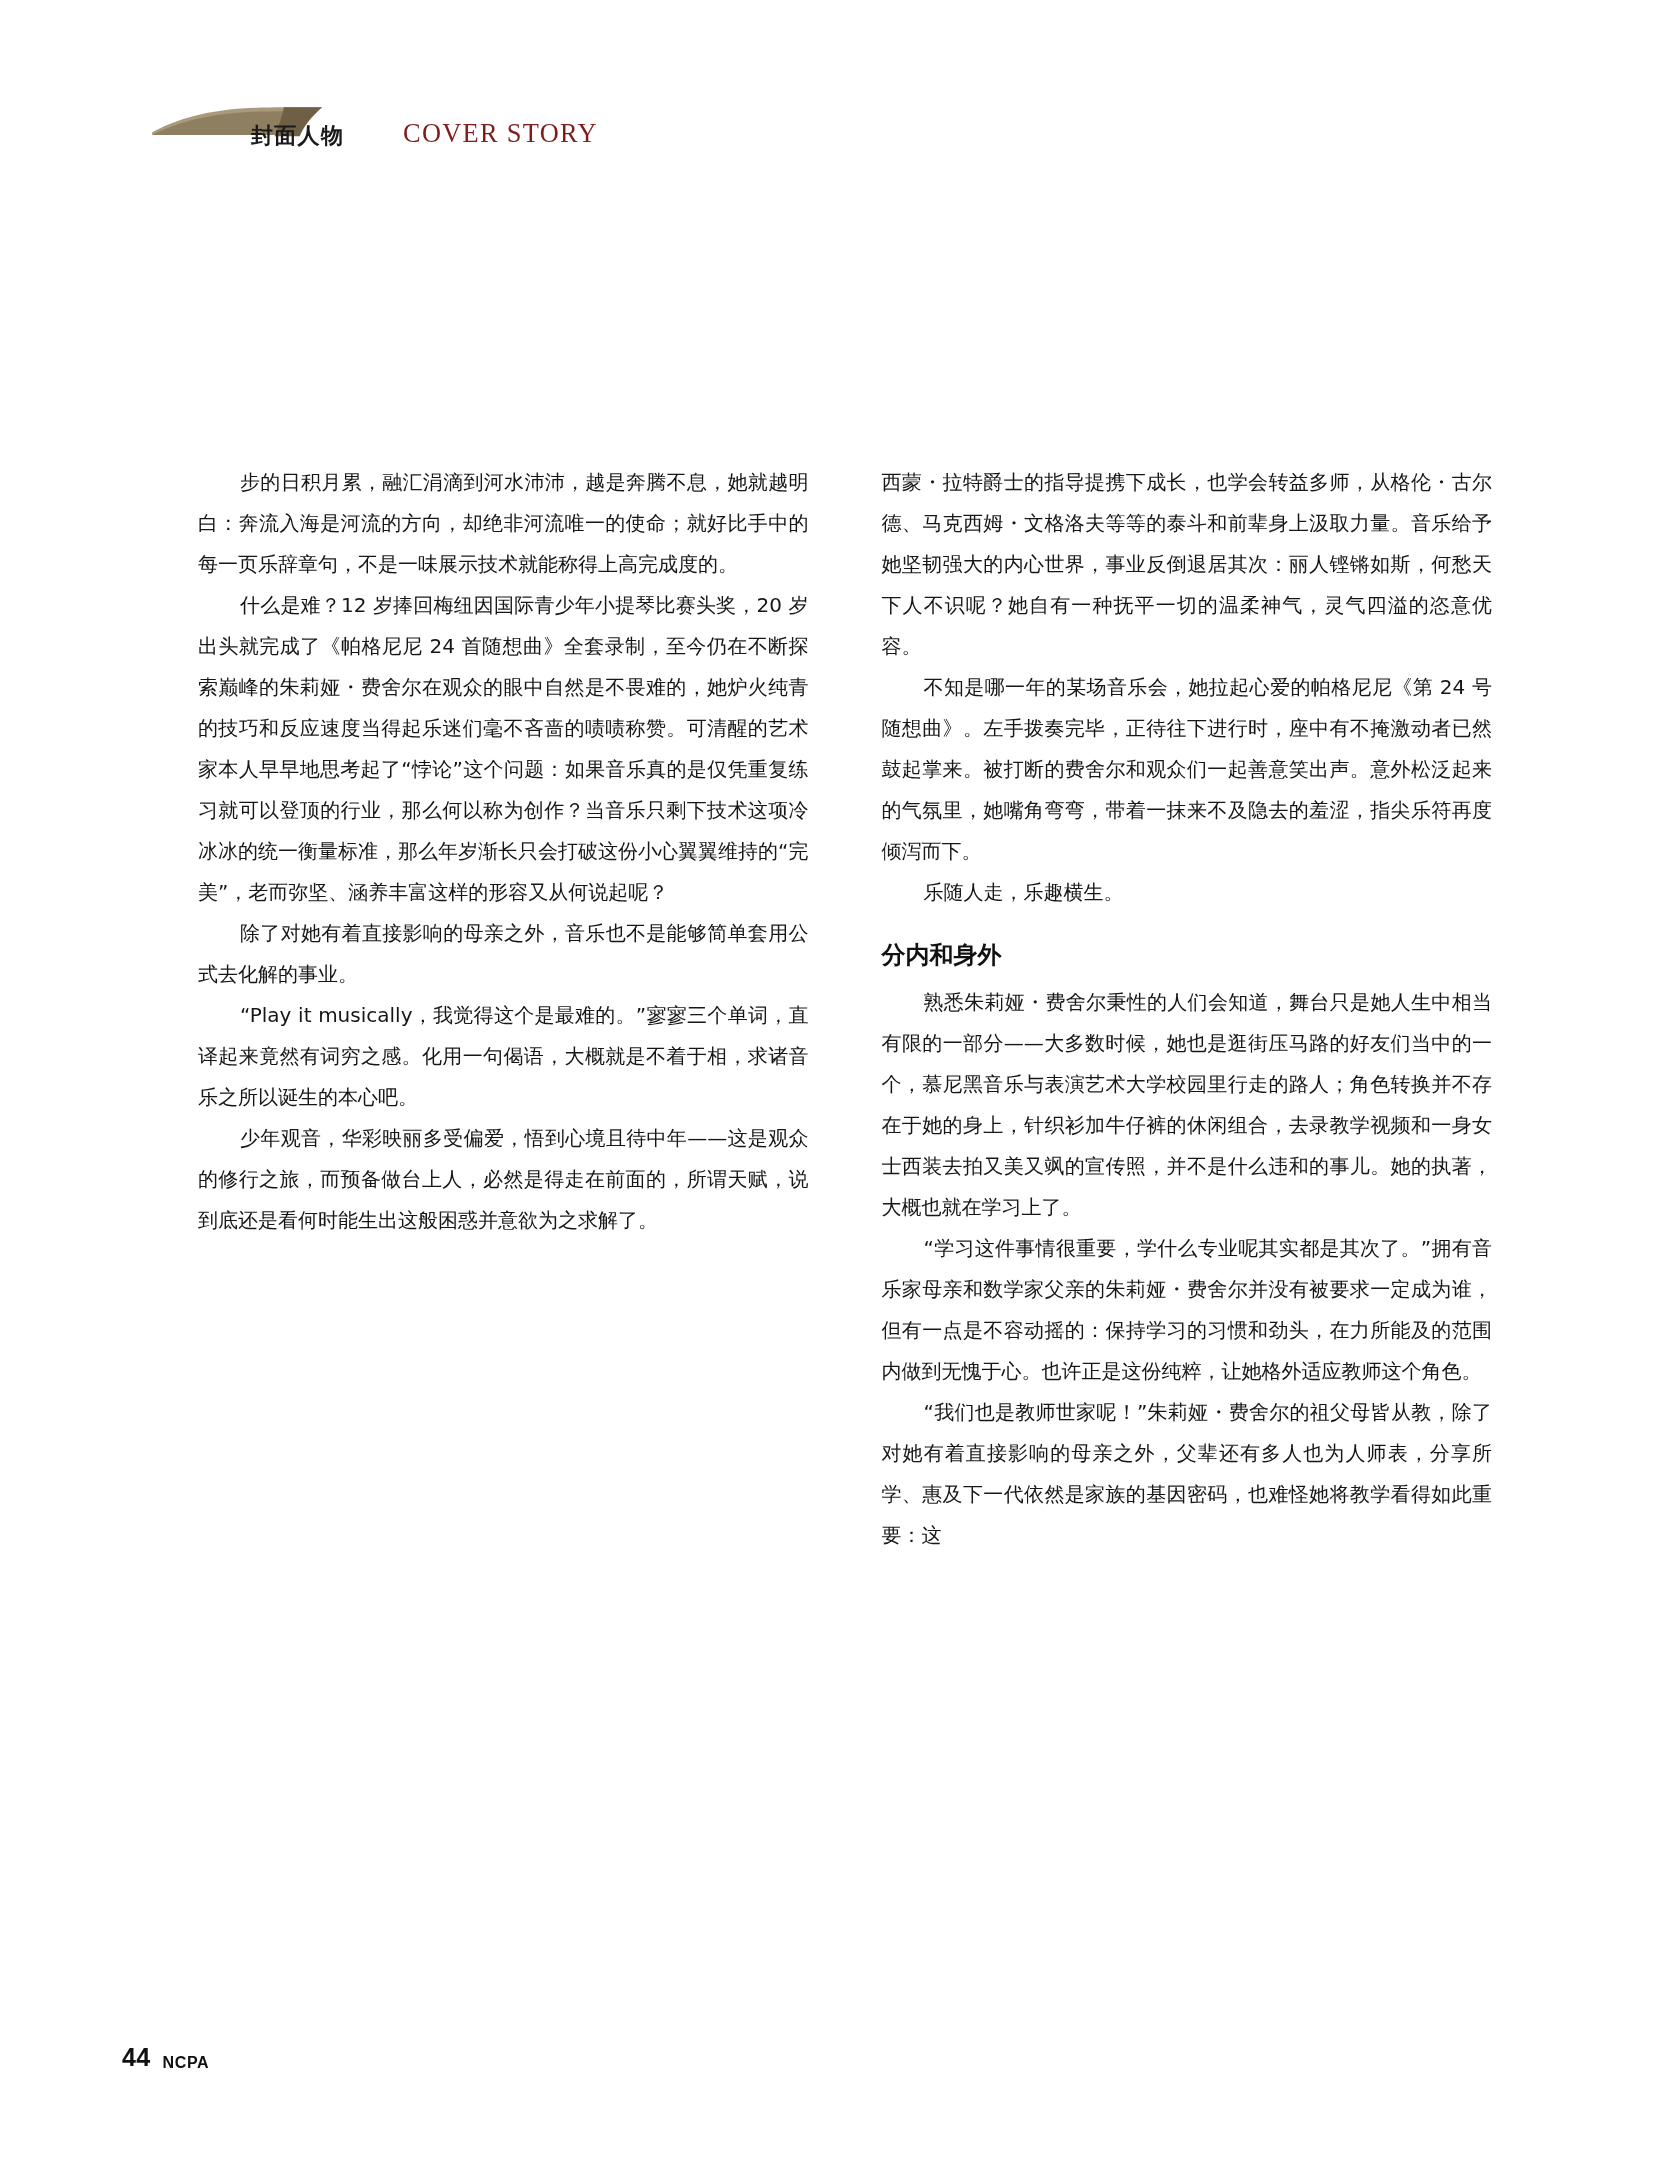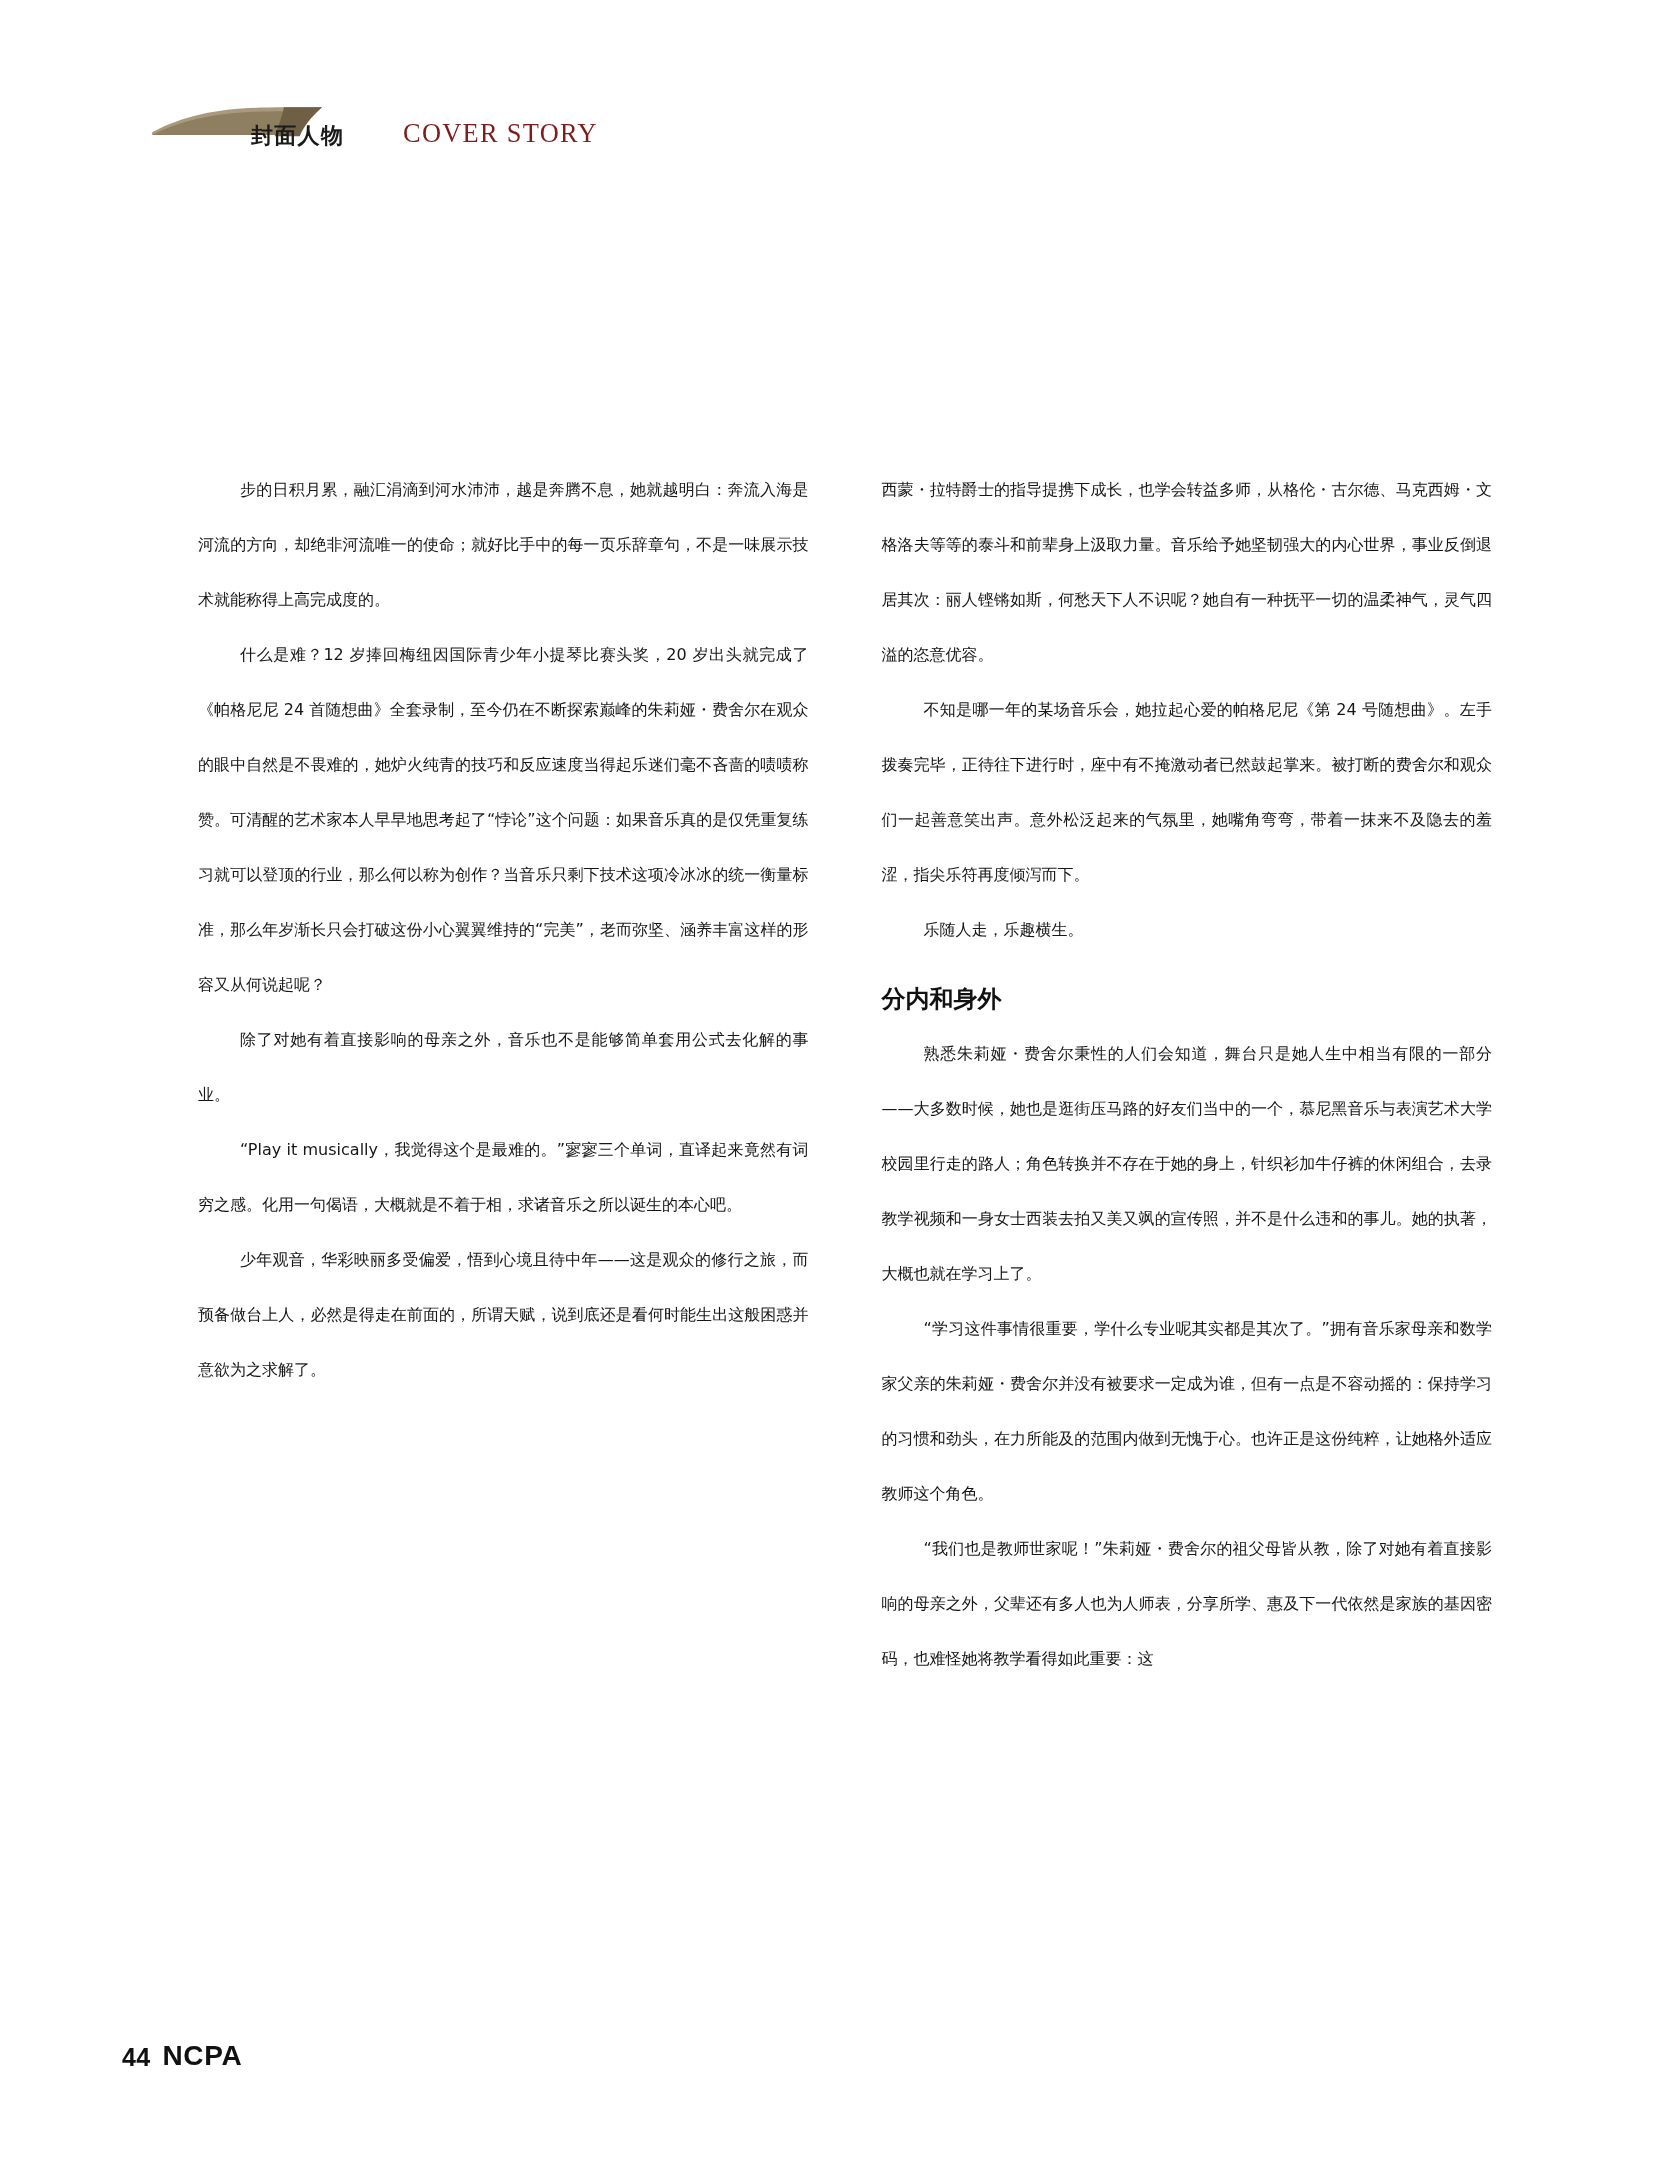--- a/index.html
+++ b/index.html
@@ -63,22 +63,22 @@
     width: 1294px;
     display: flex;
     gap: 73px;
   }
   .col {
     width: 611px;
   }
   p.para {
     margin: 0 0 0 0;
     font-family: "DejaVu Sans", sans-serif;
-    font-size: 16px;
-    line-height: 55px;
+    font-size: 20px;
+    line-height: 41px;
     text-align: justify;
     text-justify: inter-ideograph;
     color: #161616;
     text-indent: 42px;
   }
   p.para.noindent {
     text-indent: 0;
   }
   h2.subhead {
     margin: 22.4px 0 5.3px 0;
@@ -99,21 +99,21 @@
     display: flex;
     align-items: flex-end;
     gap: 12px;
   }
   .footer .pagenum {
     font-size: 25px;
     font-weight: bold;
     letter-spacing: 0.3px;
   }
   .footer .pubname {
-    font-size: 28px;
+    font-size: 16px;
     font-weight: bold;
     letter-spacing: 0.7px;
   }
 </style>
 </head>
 <body>
 
 <div class="header">
   <div class="header-ribbon">
     <svg width="244" height="54" viewBox="0 0 370 82" xmlns="http://www.w3.org/2000/svg">

